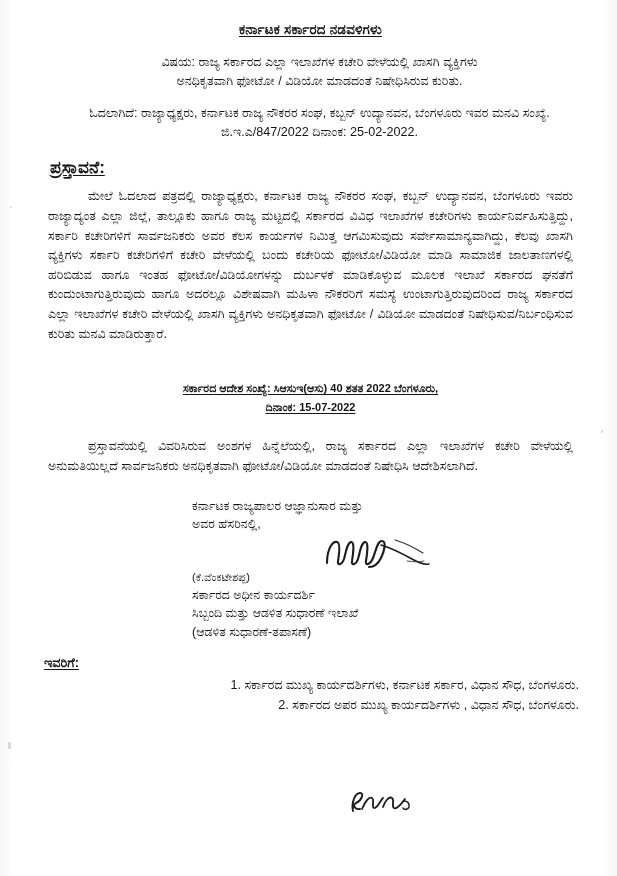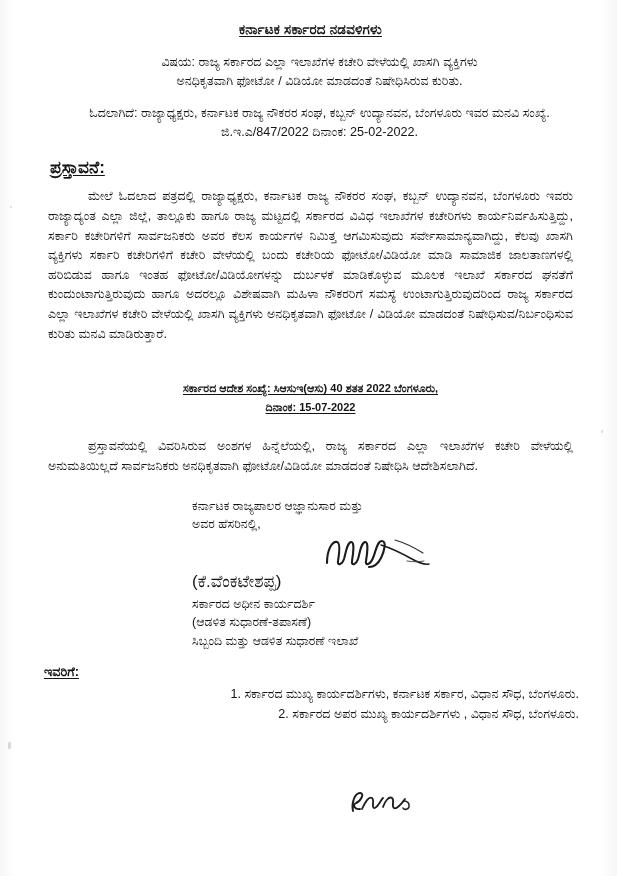--- a/index.html
+++ b/index.html
@@ -122,21 +122,21 @@
     padding-left: 150px;
   }
   .sig-line { display: block; white-space: nowrap; }
   .sig-graphic {
     display: block;
     height: 34px;
     margin: 1px 0 0 0;
     position: relative;
   }
   .sig-graphic svg { display: block; margin: 0 auto; }
-  .sig-name { font-size: 17px; }
+  .sig-name { font-size: 11px; }
 
   
   .to-label {
     margin-top: 13px;
     font-size: 12.8px;
     font-weight: 700;
     text-decoration: underline;
     text-underline-offset: 2px;
     margin-left: 2px;
   }
@@ -204,22 +204,22 @@
         <svg width="150" height="34" viewBox="0 0 150 34" fill="none" xmlns="http://www.w3.org/2000/svg" aria-hidden="true">
           <path d="M16 28 C16 13, 22 6, 26 7 C30 8, 28 20, 27 26 C26 31, 31 30, 33 24 C35 17, 36 8, 40 7 C44 6, 42 20, 41 26 C40 31, 45 30, 47 24 C49 17, 50 8, 54 7 C58 6, 56 20, 55 26 C54 31, 59 30, 62 23 C65 16, 66 6, 71 6 C76 6, 73 17, 70 23 C67 29, 62 32, 58 32" stroke="#1c1c1c" stroke-width="2.1" stroke-linecap="round" stroke-linejoin="round"></path>
           <path d="M70 10 C80 13, 92 19, 101 24 C108 28, 113 30, 118 29" stroke="#1c1c1c" stroke-width="1.5" stroke-linecap="round"></path>
           <path d="M84 5 C94 8, 104 13, 112 18" stroke="#2a2a2a" stroke-width="1.1" stroke-linecap="round"></path>
           <path d="M96 26 C102 27, 108 27, 113 26" stroke="#3a3a3a" stroke-width="0.9" stroke-linecap="round"></path>
         </svg>
       </span>
 
       <span class="sig-line sig-name">(ಕೆ.ವೆಂಕಟೇಶಪ್ಪ)</span>
       <span class="sig-line">ಸರ್ಕಾರದ ಅಧೀನ ಕಾರ್ಯದರ್ಶಿ</span>
+      <span class="sig-line">ಸಿಬ್ಬಂದಿ ಮತ್ತು ಆಡಳಿತ ಸುಧಾರಣೆ ಇಲಾಖೆ</span>
       <span class="sig-line">(ಆಡಳಿತ ಸುಧಾರಣೆ-ತಪಾಸಣೆ)</span>
-      <span class="sig-line">ಸಿಬ್ಬಂದಿ ಮತ್ತು ಆಡಳಿತ ಸುಧಾರಣೆ ಇಲಾಖೆ</span>
     </div>
 
     <div class="to-label">ಇವರಿಗೆ:</div>
 
     <div class="to-list">
       <span class="item">1. ಸರ್ಕಾರದ ಮುಖ್ಯ ಕಾರ್ಯದರ್ಶಿಗಳು, ಕರ್ನಾಟಕ ಸರ್ಕಾರ, ವಿಧಾನ ಸೌಧ, ಬೆಂಗಳೂರು.</span>
       <span class="item">2. ಸರ್ಕಾರದ ಅಪರ ಮುಖ್ಯ ಕಾರ್ಯದರ್ಶಿಗಳು , ವಿಧಾನ ಸೌಧ, ಬೆಂಗಳೂರು.</span>
     </div>
 
   </div>

